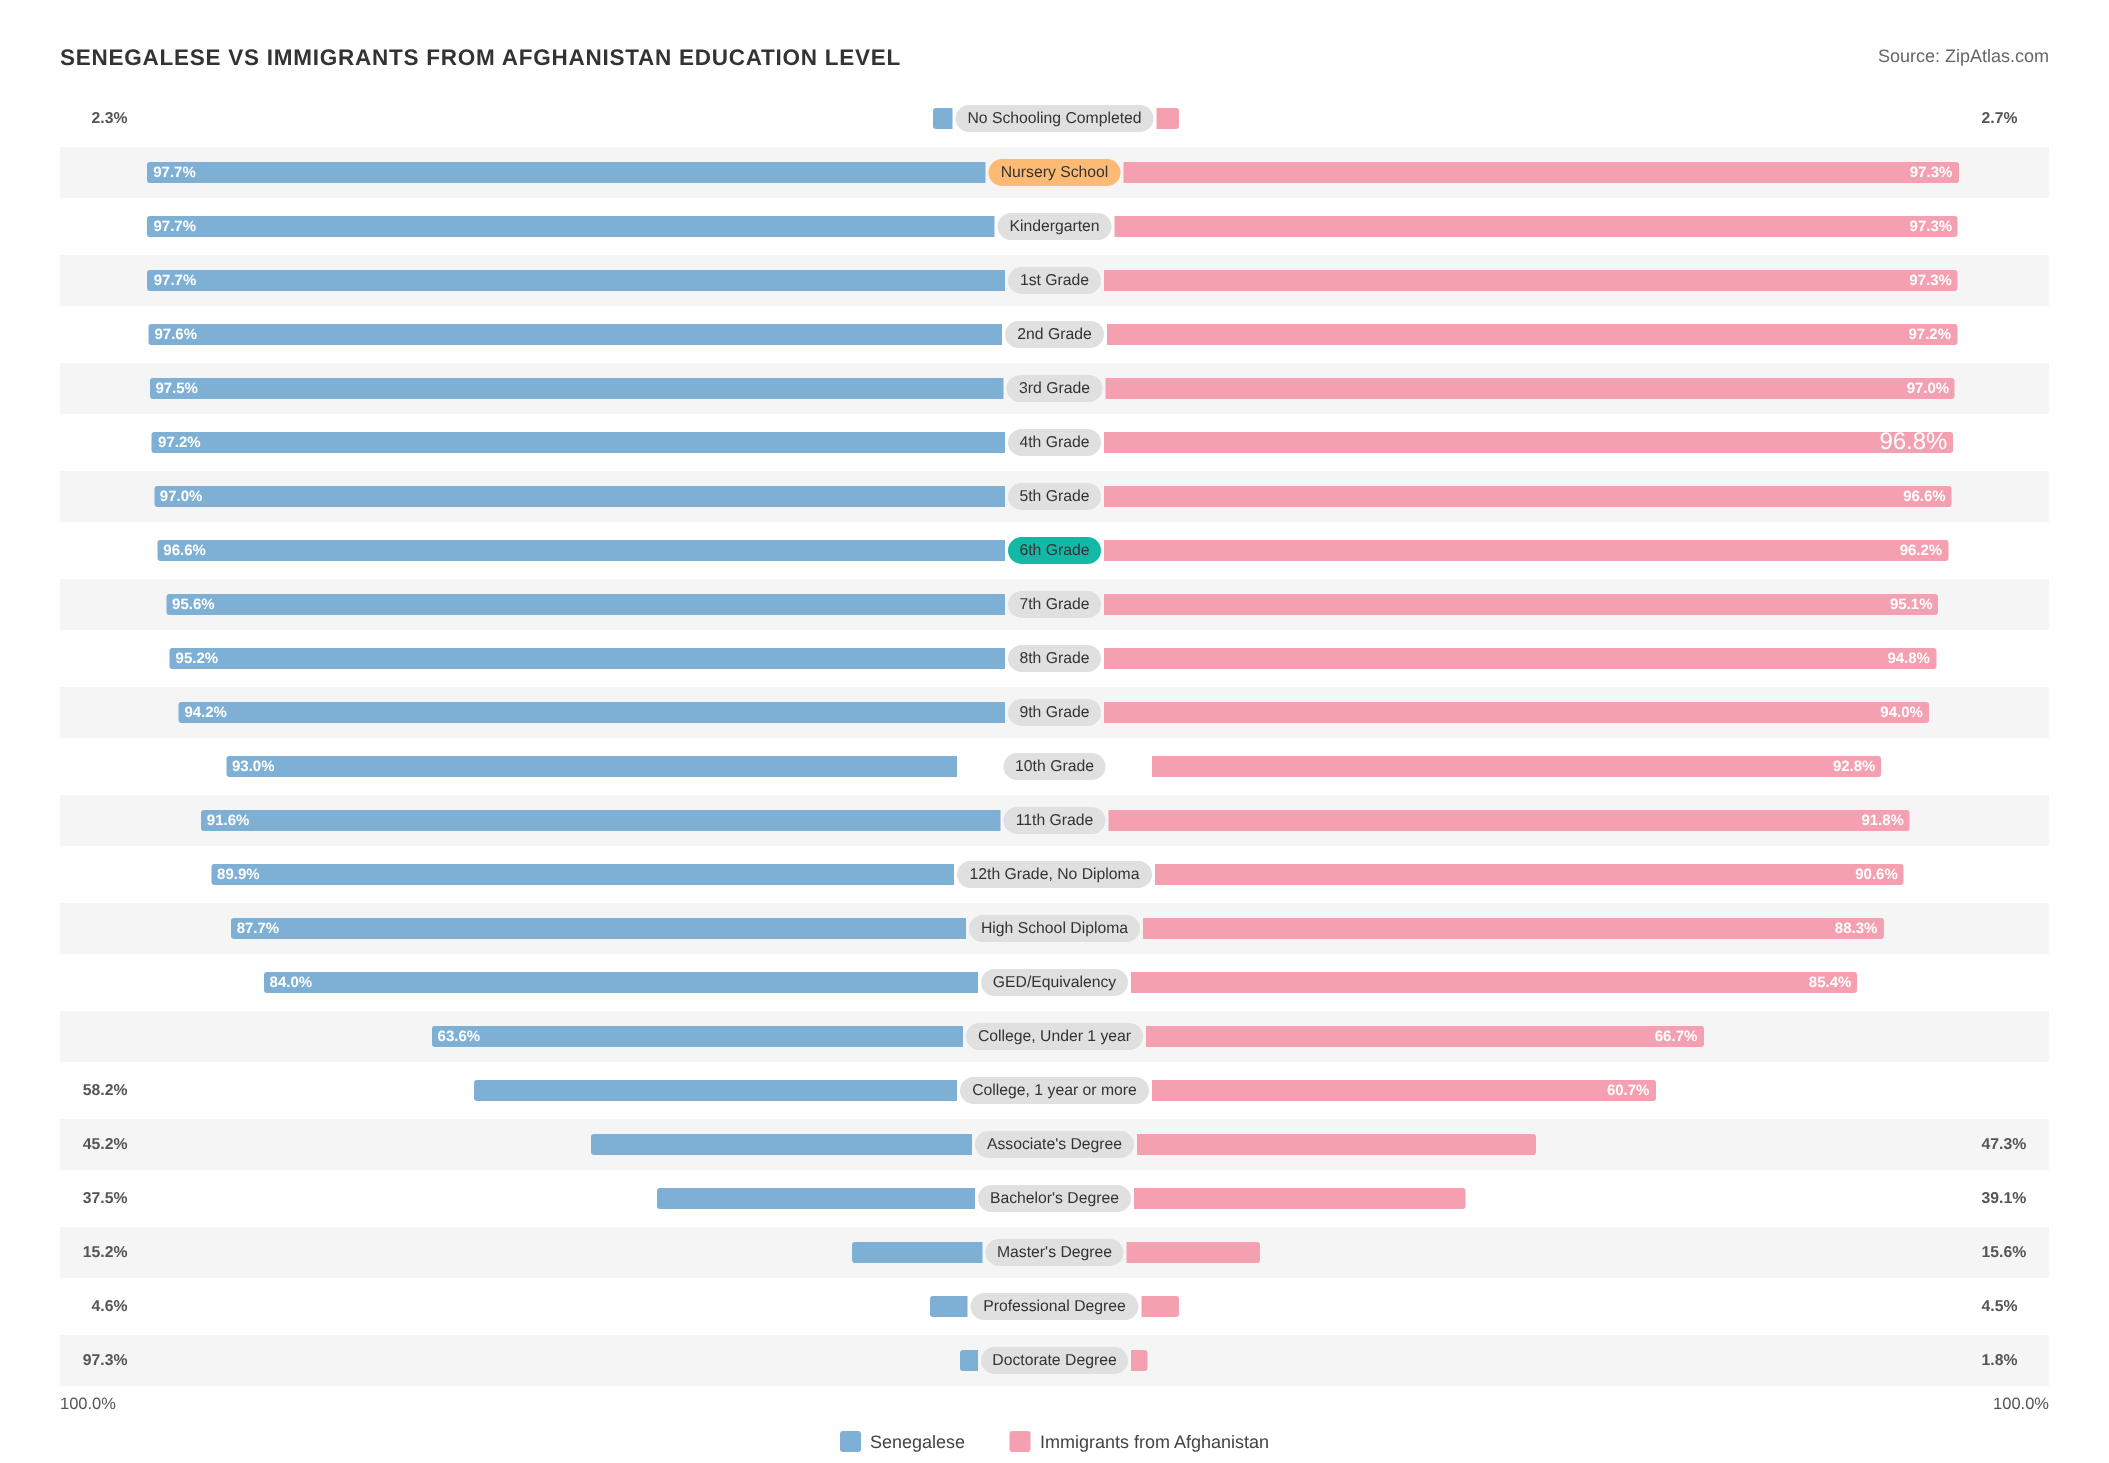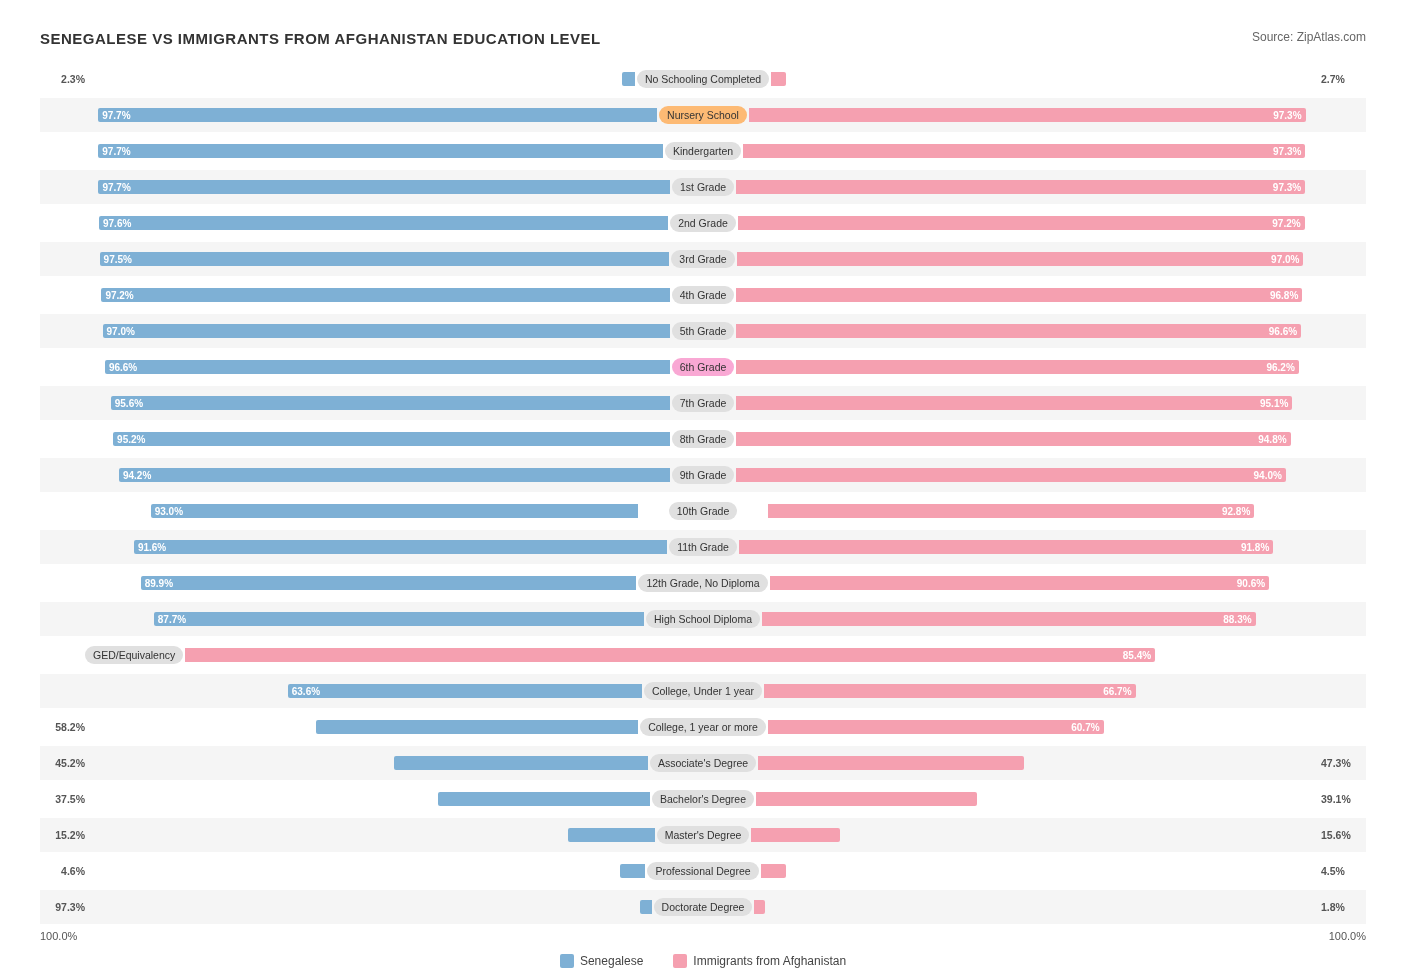--- a/index.html
+++ b/index.html
@@ -177,21 +177,21 @@
       <div class="bar-row" style="background: rgb(255, 255, 255); display: flex; align-items: center; height: 34px; position: relative;">
         <div style="width: 45px; text-align: right; font-size: 10.5px; color: rgb(85, 85, 85); font-weight: bold; flex-shrink: 0;"></div>
         <div style="flex: 1 1 0%; display: flex; justify-content: flex-end; align-items: center; padding-right: 2px;">
           <div style="background: rgb(126, 176, 213); height: 14px; border-radius: 2px 0px 0px 2px; display: flex; align-items: center; justify-content: flex-start; padding-left: 4px; overflow: hidden; width: 97.2%;">
             <span style="font-size: 10px; color: rgb(255, 255, 255); font-weight: bold; white-space: nowrap;">97.2%</span>
           </div>
         </div>
         <div style="background: rgb(224, 224, 224); border-radius: 10px; padding: 2px 8px; font-size: 10.5px; color: rgb(51, 51, 51); white-space: nowrap; flex-shrink: 0; height: 18px; display: flex; align-items: center;">4th Grade</div>
         <div style="flex: 1 1 0%; display: flex; justify-content: flex-start; align-items: center; padding-left: 2px;">
           <div style="background: rgb(245, 160, 176); height: 14px; border-radius: 0px 2px 2px 0px; display: flex; align-items: center; justify-content: flex-end; padding-right: 4px; overflow: hidden; width: 96.8%;">
-            <span style="font-size: 10px; color: rgb(255, 255, 255); font-weight: bold; white-space: nowrap;">96.8%</span>
+            <span style="font-size: 16px; color: rgb(255, 255, 255); font-weight: normal; white-space: nowrap;">96.8%</span>
           </div>
         </div>
         <div style="width: 45px; text-align: left; font-size: 10.5px; color: rgb(85, 85, 85); font-weight: bold; flex-shrink: 0;"></div>
       </div>
       <div class="bar-row" style="background: rgb(245, 245, 245); display: flex; align-items: center; height: 34px; position: relative;">
         <div style="width: 45px; text-align: right; font-size: 10.5px; color: rgb(85, 85, 85); font-weight: bold; flex-shrink: 0;"></div>
         <div style="flex: 1 1 0%; display: flex; justify-content: flex-end; align-items: center; padding-right: 2px;">
           <div style="background: rgb(126, 176, 213); height: 14px; border-radius: 2px 0px 0px 2px; display: flex; align-items: center; justify-content: flex-start; padding-left: 4px; overflow: hidden; width: 97%;">
             <span style="font-size: 10px; color: rgb(255, 255, 255); font-weight: bold; white-space: nowrap;">97.0%</span>
           </div>
@@ -204,21 +204,21 @@
         </div>
         <div style="width: 45px; text-align: left; font-size: 10.5px; color: rgb(85, 85, 85); font-weight: bold; flex-shrink: 0;"></div>
       </div>
       <div class="bar-row" style="background: rgb(255, 255, 255); display: flex; align-items: center; height: 34px; position: relative;">
         <div style="width: 45px; text-align: right; font-size: 10.5px; color: rgb(85, 85, 85); font-weight: bold; flex-shrink: 0;"></div>
         <div style="flex: 1 1 0%; display: flex; justify-content: flex-end; align-items: center; padding-right: 2px;">
           <div style="background: rgb(126, 176, 213); height: 14px; border-radius: 2px 0px 0px 2px; display: flex; align-items: center; justify-content: flex-start; padding-left: 4px; overflow: hidden; width: 96.6%;">
             <span style="font-size: 10px; color: rgb(255, 255, 255); font-weight: bold; white-space: nowrap;">96.6%</span>
           </div>
         </div>
-        <div style="background: #f9a8d4; border-radius: 10px; padding: 2px 8px; font-size: 10.5px; color: rgb(51, 51, 51); white-space: nowrap; flex-shrink: 0; height: 18px; display: flex; align-items: center;">6th Grade</div>
+        <div style="background: #14b8a6; border-radius: 10px; padding: 2px 8px; font-size: 10.5px; color: rgb(51, 51, 51); white-space: nowrap; flex-shrink: 0; height: 18px; display: flex; align-items: center;">6th Grade</div>
         <div style="flex: 1 1 0%; display: flex; justify-content: flex-start; align-items: center; padding-left: 2px;">
           <div style="background: rgb(245, 160, 176); height: 14px; border-radius: 0px 2px 2px 0px; display: flex; align-items: center; justify-content: flex-end; padding-right: 4px; overflow: hidden; width: 96.2%;">
             <span style="font-size: 10px; color: rgb(255, 255, 255); font-weight: bold; white-space: nowrap;">96.2%</span>
           </div>
         </div>
         <div style="width: 45px; text-align: left; font-size: 10.5px; color: rgb(85, 85, 85); font-weight: bold; flex-shrink: 0;"></div>
       </div>
       <div class="bar-row" style="background: rgb(245, 245, 245); display: flex; align-items: center; height: 34px; position: relative;">
         <div style="width: 45px; text-align: right; font-size: 10.5px; color: rgb(85, 85, 85); font-weight: bold; flex-shrink: 0;"></div>
         <div style="flex: 1 1 0%; display: flex; justify-content: flex-end; align-items: center; padding-right: 2px;">
@@ -319,20 +319,25 @@
         <div style="background: rgb(224, 224, 224); border-radius: 10px; padding: 2px 8px; font-size: 10.5px; color: rgb(51, 51, 51); white-space: nowrap; flex-shrink: 0; height: 18px; display: flex; align-items: center;">High School Diploma</div>
         <div style="flex: 1 1 0%; display: flex; justify-content: flex-start; align-items: center; padding-left: 2px;">
           <div style="background: rgb(245, 160, 176); height: 14px; border-radius: 0px 2px 2px 0px; display: flex; align-items: center; justify-content: flex-end; padding-right: 4px; overflow: hidden; width: 88.3%;">
             <span style="font-size: 10px; color: rgb(255, 255, 255); font-weight: bold; white-space: nowrap;">88.3%</span>
           </div>
         </div>
         <div style="width: 45px; text-align: left; font-size: 10.5px; color: rgb(85, 85, 85); font-weight: bold; flex-shrink: 0;"></div>
       </div>
       <div class="bar-row" style="background: rgb(255, 255, 255); display: flex; align-items: center; height: 34px; position: relative;">
         <div style="width: 45px; text-align: right; font-size: 10.5px; color: rgb(85, 85, 85); font-weight: bold; flex-shrink: 0;"></div>
+        <div style="flex: 1 1 0%; display: flex; justify-content: flex-end; align-items: center; padding-right: 2px;">
+          <div style="background: rgb(126, 176, 213); height: 14px; border-radius: 2px 0px 0px 2px; display: flex; align-items: center; justify-content: flex-start; padding-left: 4px; overflow: hidden; width: 84%;">
+            <span style="font-size: 10px; color: rgb(255, 255, 255); font-weight: bold; white-space: nowrap;">84.0%</span>
+          </div>
+        </div>
         <div style="background: rgb(224, 224, 224); border-radius: 10px; padding: 2px 8px; font-size: 10.5px; color: rgb(51, 51, 51); white-space: nowrap; flex-shrink: 0; height: 18px; display: flex; align-items: center;">GED/Equivalency</div>
         <div style="flex: 1 1 0%; display: flex; justify-content: flex-start; align-items: center; padding-left: 2px;">
           <div style="background: rgb(245, 160, 176); height: 14px; border-radius: 0px 2px 2px 0px; display: flex; align-items: center; justify-content: flex-end; padding-right: 4px; overflow: hidden; width: 85.4%;">
             <span style="font-size: 10px; color: rgb(255, 255, 255); font-weight: bold; white-space: nowrap;">85.4%</span>
           </div>
         </div>
         <div style="width: 45px; text-align: left; font-size: 10.5px; color: rgb(85, 85, 85); font-weight: bold; flex-shrink: 0;"></div>
       </div>
       <div class="bar-row" style="background: rgb(245, 245, 245); display: flex; align-items: center; height: 34px; position: relative;">
         <div style="width: 45px; text-align: right; font-size: 10.5px; color: rgb(85, 85, 85); font-weight: bold; flex-shrink: 0;"></div>

